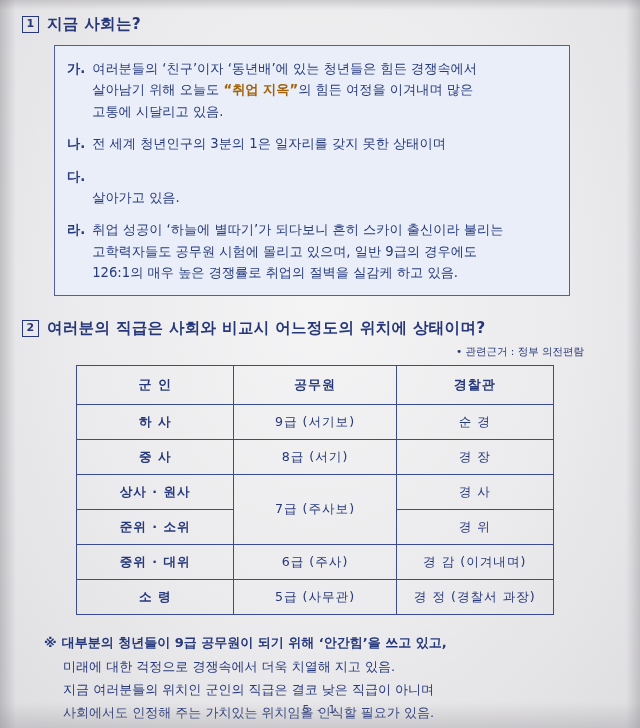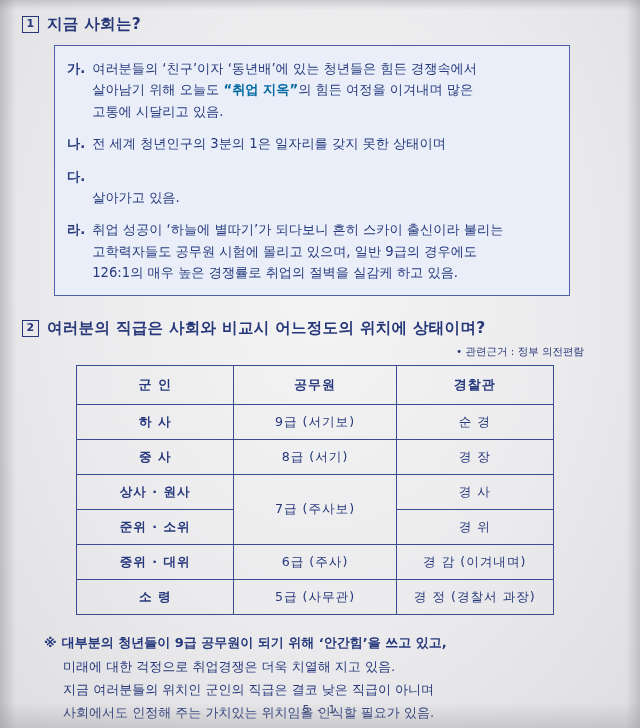--- a/index.html
+++ b/index.html
@@ -89,21 +89,21 @@
     line-height: 1.62;
     color: #263a7d;
   }
   .item:last-child { margin-bottom: 0; }
   .item-label {
     flex: 0 0 auto;
     font-weight: bold;
   }
   .item-body { flex: 1 1 auto; }
   .hl-red {
-    color: #0369a1;
+    color: #a16207;
     font-weight: bold;
   }
 
   
   .sub-note {
     margin: 6px 34px 0 0;
     text-align: right;
     font-size: 10.5px;
     color: #27387a;
   }
@@ -260,21 +260,21 @@
           <td>5급 (사무관)</td>
           <td>경 정 (경찰서 과장)</td>
         </tr>
       </tbody>
     </table>
 
     <div class="footnote">
       <span class="footnote-line">
         <span class="star">※</span><span class="bold-blue">대부분의 청년들이 9급 공무원이 되기 위해 ‘안간힘’을 쓰고 있고,</span>
       </span>
-      <span class="footnote-line indent">미래에 대한 걱정으로 취업경쟁은 더욱 치열해 지고 있음.</span>
+      <span class="footnote-line indent">미래에 대한 걱정으로 경쟁속에서 더욱 치열해 지고 있음.</span>
       <span class="footnote-line indent">지금 여러분들의 위치인 군인의 직급은 결코 낮은 직급이 아니며</span>
       <span class="footnote-line indent">사회에서도 인정해 주는 가치있는 위치임을 인식할 필요가 있음.</span>
     </div>
 
   </div>
 
   <div class="page-number">5 - 1</div>
   <div class="bottom-shadow"></div>
 </div>
 

